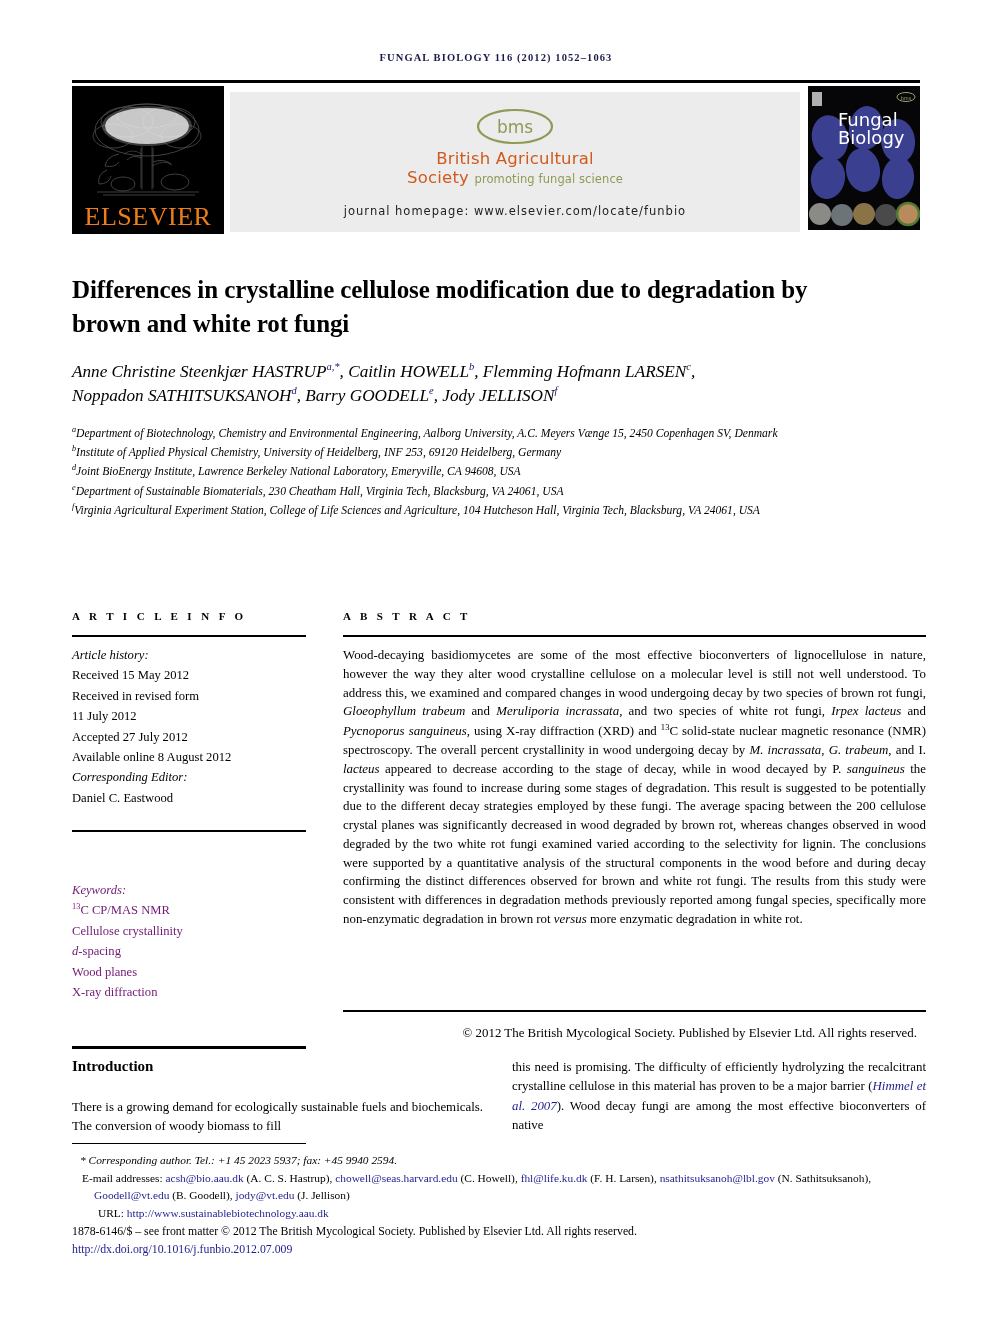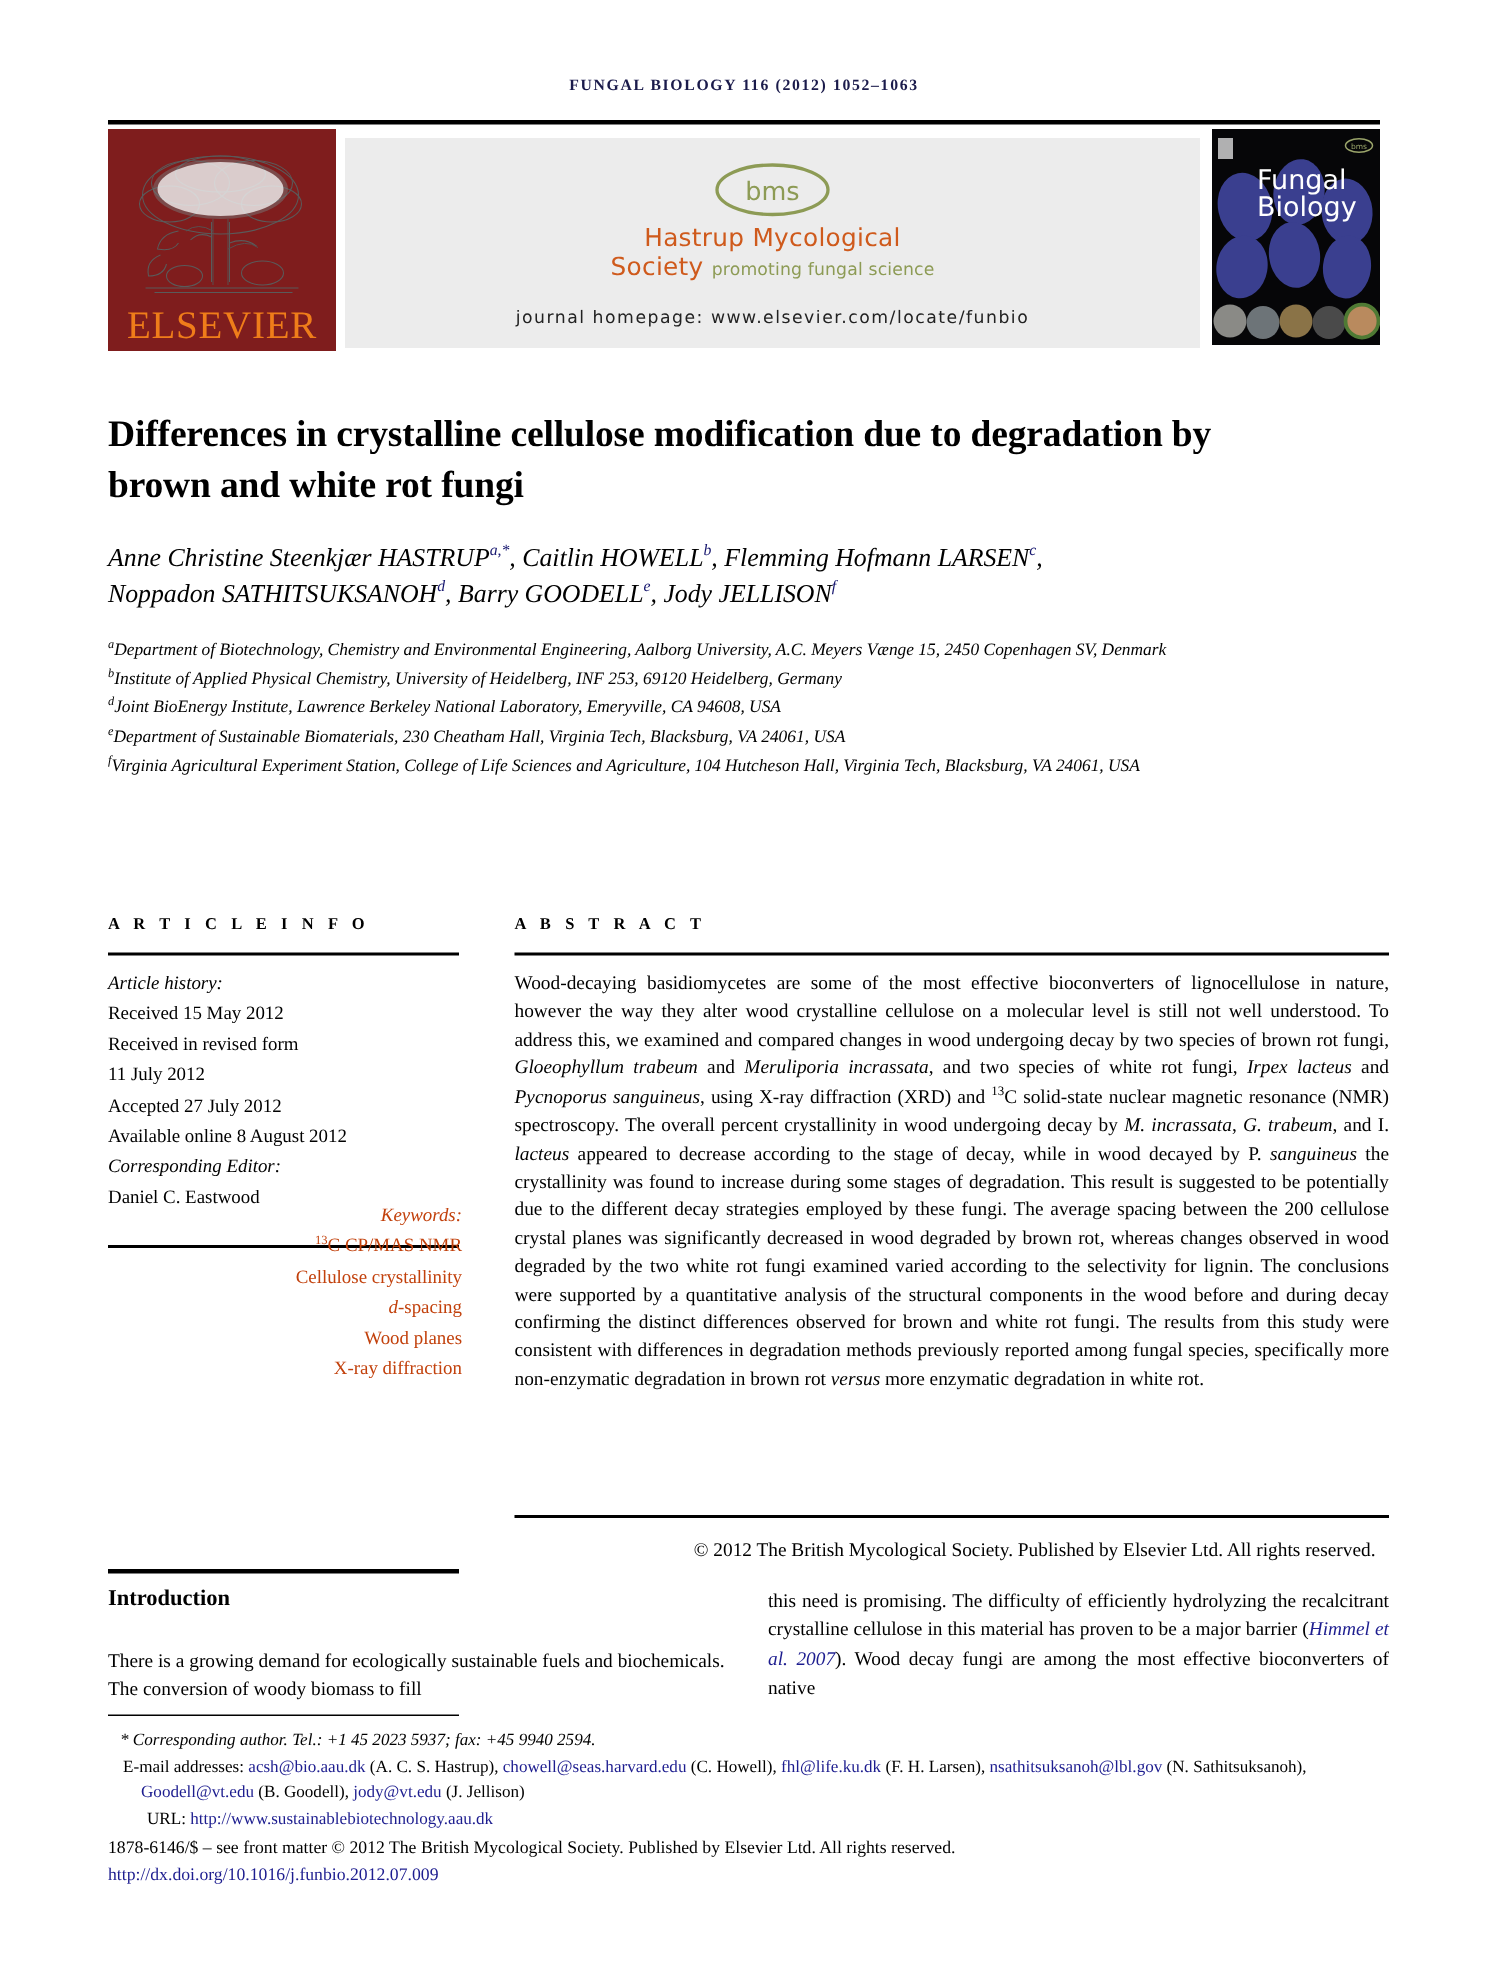--- a/index.html
+++ b/index.html
@@ -29,21 +29,21 @@
   .toprule {
     position:absolute; left:72px; top:80px; width:848px; height:3px;
     background:#000;
   }
 
   
   .masthead { position:absolute; left:72px; top:86px; width:848px; height:148px; }
 
   .elsevier-box {
     position:absolute; left:0; top:0; width:152px; height:148px;
-    background:#7f1d1d;
+    background:#000000;
     display:flex; flex-direction:column; align-items:center; justify-content:flex-end;
   }
   .els-tree { width:130px; height:108px; display:block; }
   .els-word {
     font-family:"Liberation Serif", serif;
     font-size:26px; letter-spacing:0.5px; color:#ef7d1a; font-weight:400;
     line-height:1; padding-bottom:4px;
   }
 
   .bms-banner {
@@ -115,23 +115,23 @@
   .rule-abs  { position:absolute; left:343px; top:635px; width:583px; height:2.2px; background:#000; }
 
   .infocol {
     position:absolute; left:72px; top:645px; width:236px;
     font-family:"Liberation Serif", serif;
     font-size:12.6px; line-height:1.62; color:#000;
   }
   .infocol .ital { font-style:italic; }
   .rule-kw { position:absolute; left:72px; top:830px; width:234px; height:1.6px; background:#000; }
   .keywords {
-    position:absolute; left:72px; top:800px; width:236px;
-    font-family:"Liberation Serif", serif;
-    font-size:12.6px; line-height:1.62; color:#c2410c;text-align:right;
+    position:absolute; left:72px; top:880px; width:236px;
+    font-family:"Liberation Serif", serif;
+    font-size:12.6px; line-height:1.62; color:#701a75;
   }
   .keywords .ital { font-style:italic; }
   .keywords sup { font-size:8.4px; }
 
   .abstract {
     position:absolute; left:343px; top:646px; width:583px;
     font-family:"Liberation Serif", serif;
     font-size:12.9px; line-height:1.455; text-align:justify; color:#000;
   }
   .abstract i { font-style:italic; }
@@ -225,21 +225,21 @@
       </svg>
       <div class="els-word">ELSEVIER</div>
     </div>
 
     <div class="bms-banner">
       <div class="bms-logo-wrap">
         <svg class="bms-oval" viewBox="0 0 78 37">
           <ellipse cx="39" cy="18.5" rx="37" ry="16.5" fill="none" stroke="#8d9b55" stroke-width="2.2"></ellipse>
           <text x="39" y="25" text-anchor="middle" font-family="DejaVu Sans, sans-serif" font-size="17" fill="#8d9b55">bms</text>
         </svg>
-        <div class="bms-line1">Hastrup Mycological</div>
+        <div class="bms-line1">British Agricultural</div>
         <div class="bms-line2">
           <span>Society</span>
           <span class="bms-tag">promoting fungal science</span>
         </div>
       </div>
       <div class="homepage">journal homepage: www.elsevier.com/locate/funbio</div>
     </div>
 
     <div class="cover">
       <svg viewBox="0 0 112 144">

